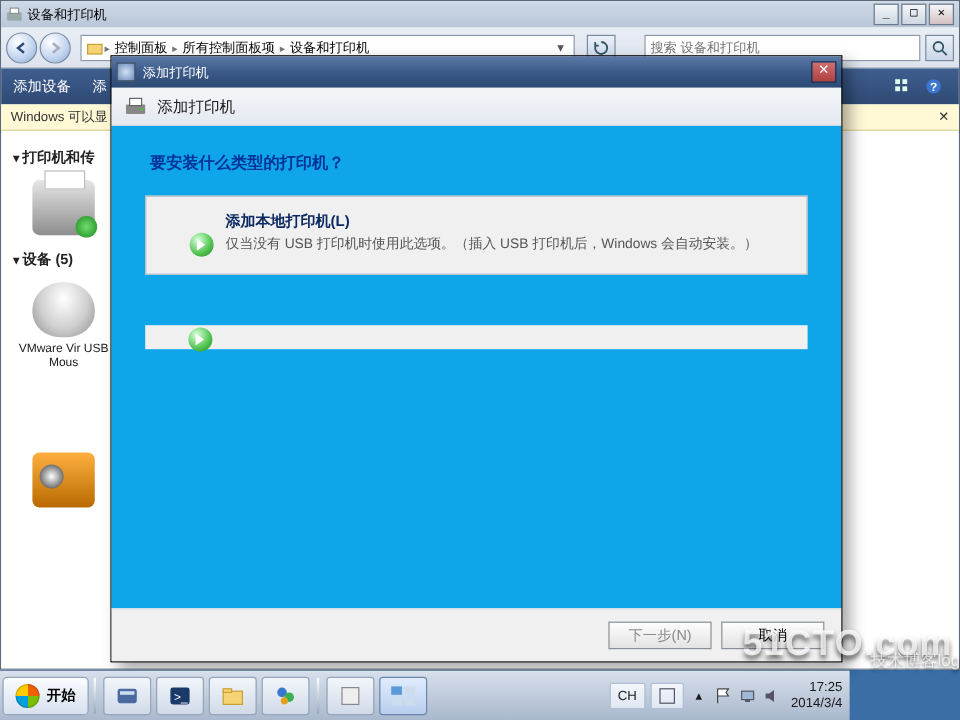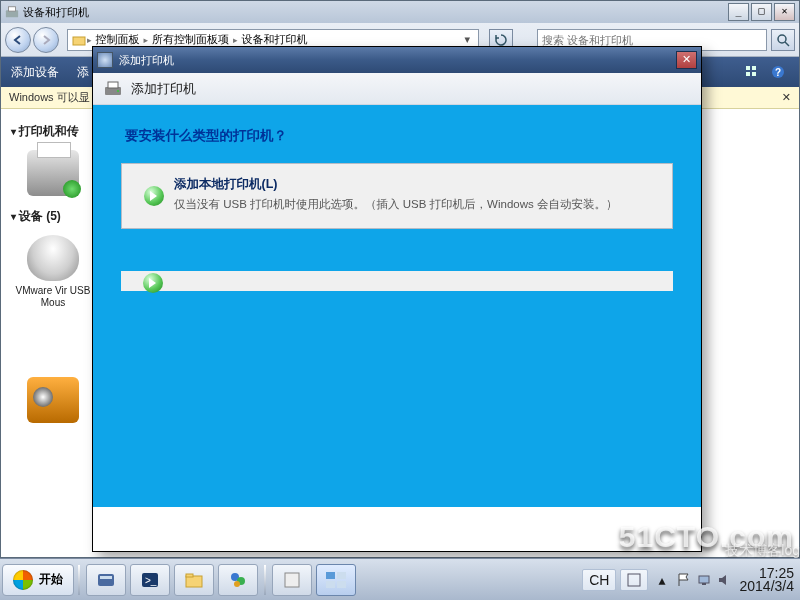--- a/index.html
+++ b/index.html
@@ -89,22 +89,22 @@
   height:32px; background:linear-gradient(#f4f6f9,#e4e9f0); border-bottom:1px solid #cfd6e0;
   display:flex; align-items:center; padding:0 10px; font-size:13px; color:#1a1a1a;
 }
 .wiz-header .hicon{ width:20px; height:20px; margin-right:8px; }
 .wiz-body{
   position:absolute; top:58px; bottom:44px; left:0; right:0; background:#0ea5e9;
   padding:18px 28px; font-size:12px; color:#1a365d;
 }
 .wiz-q{ font-size:13.5px; font-weight:bold; color:#003399; margin:4px 0 18px 4px; }
 .opt{
-  border:1px solid #b5bcc6; background:#f0f0f0; padding:12px 14px 16px 22px; margin-bottom:42px;
-  display:flex; align-items:center;
+  border:1px solid #b5bcc6; background:#f0f0f0; padding:12px 14px 16px 36px; margin-bottom:42px;
+  display:flex; align-items:flex-end;
 }
 .opt.flat{ border:none; padding-top:0; padding-bottom:0; }
 .opt .arrow{
   width:20px; height:20px; border-radius:50%; background:radial-gradient(circle at 35% 30%,#d9ffda,#58c858 55%,#1d871d);
   margin-right:10px; flex-shrink:0; position:relative; top:2px;
 }
 .opt .arrow::after{ content:""; position:absolute; left:6px; top:5px; width:0; height:0;
   border-left:7px solid #fff; border-top:5px solid transparent; border-bottom:5px solid transparent; }
 .opt .ot{ font-weight:bold; color:#0b2a63; font-size:12.5px; margin-bottom:4px; }
 .opt .od{ color:#555; font-size:11.5px; line-height:15px; }
@@ -113,36 +113,36 @@
   border-top:1px solid #d7dce3; display:flex; align-items:center; justify-content:flex-end; padding:0 14px;
 }
 .btn{
   height:23px; min-width:86px; border:1px solid #8a8f98; background:linear-gradient(#fdfdfd,#e3e3e3);
   font-size:12px; padding:0 14px; margin-left:8px; color:#000;
 }
 .btn[disabled]{ color:#8a8a8a; }
 
 
 .taskbar{
-  position:absolute; left:0; bottom:0; width:800px; height:42px;
+  position:absolute; left:0; bottom:0; width:708px; height:42px;
   background:linear-gradient(#d7e0ec 0%, #c5d0df 40%, #a9b8cd 100%);
   border-top:1px solid #7b8aa0; display:flex; align-items:center; padding:0 2px;
 }
 .start{
   height:32px; padding:0 10px; display:flex; align-items:center; border-radius:4px;
   background:linear-gradient(#fafcff,#d7e1ef); border:1px solid #96a5ba; font-size:12px; font-weight:bold;
 }
 .orb{ width:20px; height:20px; border-radius:50%; margin-right:6px;
   background:conic-gradient(#f06000 0 90deg,#7ac000 90deg 180deg,#00a0e0 180deg 270deg,#ffcc00 270deg 360deg);
   box-shadow:inset 0 0 2px rgba(0,0,0,.5); }
 .tb-sep{ width:2px; height:30px; background:linear-gradient(#fff,#9aa8bc); margin:0 4px;}
 .tb-btn{ width:40px; height:32px; border:1px solid #96a5ba; border-radius:3px; margin:0 2px;
   background:linear-gradient(#f2f6fb,#d0dae8); display:flex; align-items:center; justify-content:center;}
 .tb-btn.active{ background:linear-gradient(#e0ecff,#b8ceee); border-color:#6b86ac;}
-.tray{ margin-left:auto; display:flex; align-items:center; font-size:14px; color:#1a1a1a; padding-right:4px;}
+.tray{ margin-left:auto; display:flex; align-items:center; font-size:11px; color:#1a1a1a; padding-right:4px;}
 .tray .pill{ height:22px; padding:0 6px; display:flex; align-items:center; margin:0 2px;
   border:1px solid #b0bfd4; background:linear-gradient(#f2f6fb,#dfe7f2); border-radius:2px;}
 .tray .clock{ text-align:right; line-height:13px; margin-left:6px; }
 .watermark{
   position:absolute; right:6px; bottom:46px; font-size:30px; font-weight:900; letter-spacing:1px;
   color:rgba(255,255,255,.75); text-shadow:0 3px 4px rgba(0,0,0,.6); font-family:Arial,sans-serif;
 }
 .watermark2{ position:absolute; right:0; bottom:40px; font-size:14px; color:rgba(255,255,255,.7);
   text-shadow:0 2px 3px rgba(0,0,0,.6); }
 
@@ -275,20 +275,24 @@
       <div>
         <div class="ot">添加本地打印机(L)</div>
         <div class="od">仅当没有 USB 打印机时使用此选项。（插入 USB 打印机后，Windows 会自动安装。）</div>
       </div>
     </div>
 
     <div class="opt flat">
       <div class="arrow"></div>
     </div>
   </div>
+  <div class="wiz-footer">
+    <button class="btn" disabled="">下一步(N)</button>
+    <button class="btn">取消</button>
+  </div>
 </div>
 
 <div class="watermark">51CTO.com</div>
 <div class="watermark2">技术博客log</div>
 
 <div class="taskbar">
   <div class="start">
     <div class="orb"></div>
     <span>开始</span>
   </div>

